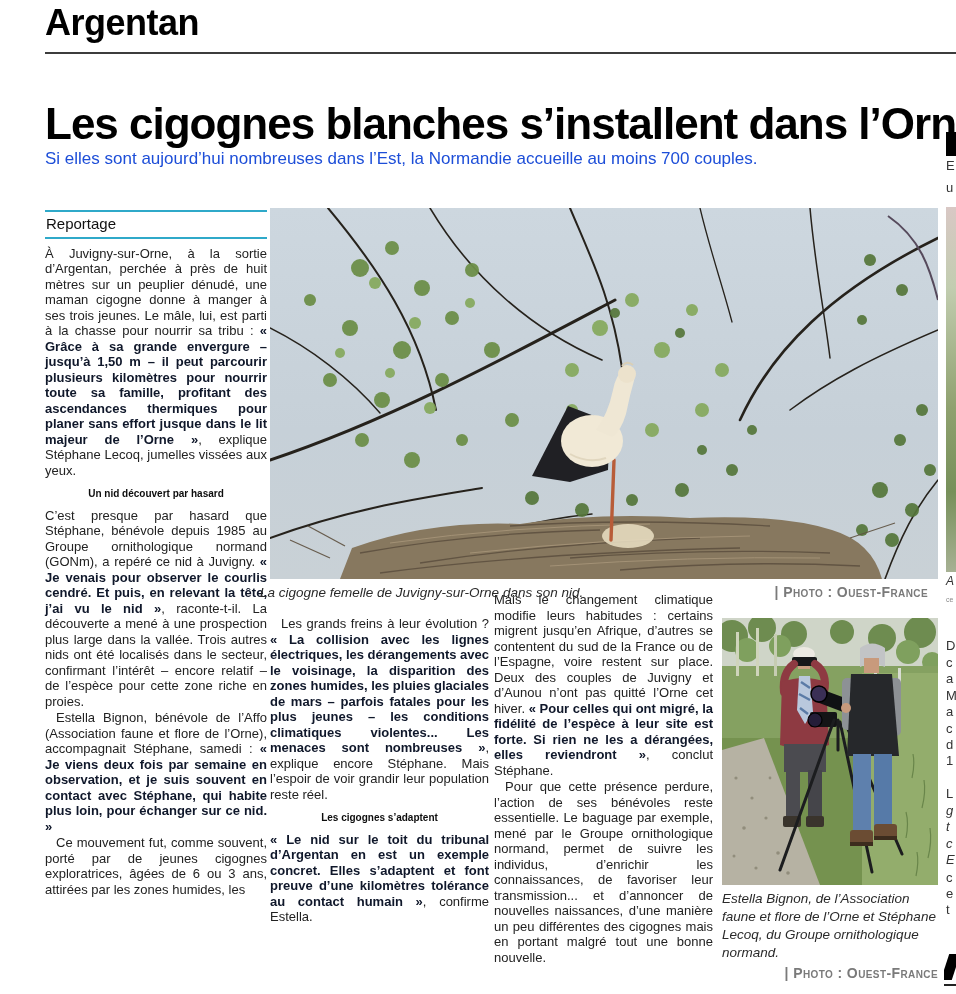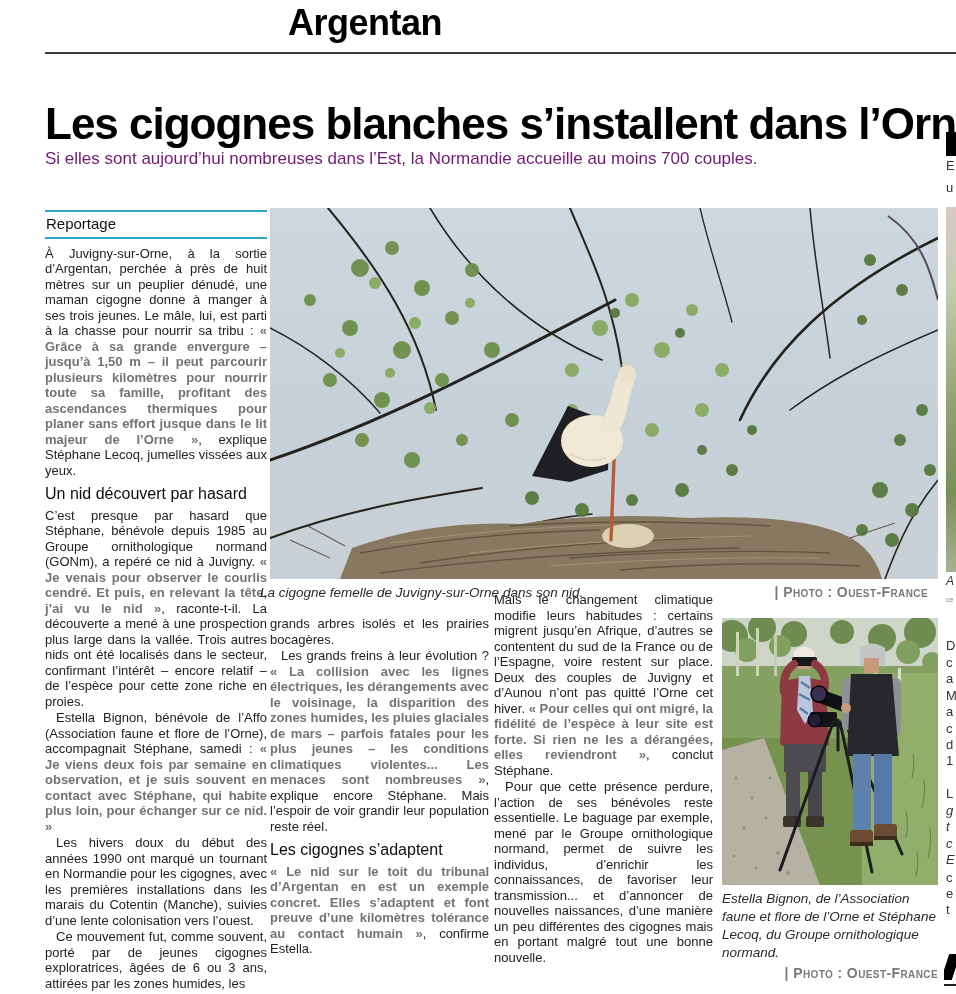--- a/index.html
+++ b/index.html
@@ -3,38 +3,38 @@
 <meta charset="utf-8">
 <style>
   html,body{margin:0;padding:0;}
   body{
     width:956px;height:994px;position:relative;overflow:hidden;
     background:#ffffff;color:#1f1f1f;
     font-family:"Liberation Sans","DejaVu Sans",sans-serif;
     -webkit-font-smoothing:antialiased;
   }
   .section-title{
-    position:absolute;left:45px;top:2px;width:640px;text-align:center;
+    position:absolute;left:45px;top:2px;width:640px;
     font-size:36px;font-weight:700;letter-spacing:-.5px;color:#000;
   }
   .top-rule{position:absolute;left:45px;top:52px;width:911px;height:2px;background:#3c3c3c;}
   .headline{
     position:absolute;left:45px;top:99px;width:800px;
     font-size:44px;font-weight:700;letter-spacing:-1px;color:#000;white-space:nowrap;
   }
-  .standfirst{position:absolute;left:45px;top:148px;width:720px;font-size:17px;line-height:22px;color:#701a75;}
+  .standfirst{position:absolute;left:45px;top:148px;width:720px;font-size:17px;line-height:22px;color:#1d4ed8;}
   .col{position:absolute;width:222px;font-size:13px;line-height:15.5px;text-align:justify;color:#222;}
   .col p{margin:0 0 1px 0;}
   .col p.indent{text-indent:11px;}
   .kicker{
     border-top:2px solid #2fa9c9;border-bottom:2px solid #2fa9c9;
     padding:4px 1px 5px;margin-bottom:7px;font-size:15px;color:#111;
   }
-  .crosshead{font-weight:400;font-size:16px;color:#0d0d0d;margin:8px 0 6px;}
-  .bq{font-weight:700;color:#737373;}
+  .crosshead{text-align:center;font-weight:700;font-size:10px;color:#0d0d0d;margin:8px 0 6px;}
+  .bq{font-weight:700;color:#0f172a;}
   #col1{left:45px;top:210px;}
   #col2{left:270px;top:616px;width:219px;}
   #col3{left:494px;top:592px;width:219px;}
   .photo1{position:absolute;left:270px;top:208px;width:668px;height:371px;}
   .photo2{position:absolute;left:722px;top:618px;width:216px;height:267px;}
   .caption-row{
     position:absolute;left:260px;top:584px;width:668px;
     display:flex;justify-content:space-between;align-items:baseline;text-align:center;
   }
   .caption{font-style:italic;font-size:13.5px;color:#2a2a2a;}
@@ -67,21 +67,20 @@
 <div class="standfirst">
   <div>Si elles sont aujourd’hui nombreuses dans l’Est, la Normandie accueille au moins 700 couples.</div>
 </div>
 
 <div class="col" id="col1">
   <div class="kicker">Reportage</div>
   <p><span>À Juvigny-sur-Orne, à la sortie d’Argentan, perchée à près de huit mètres sur un peuplier dénudé, une maman cigogne donne à manger à ses trois jeunes. Le mâle, lui, est parti à la chasse pour nourrir sa tribu : </span><span class="bq">« Grâce à sa grande envergure – jusqu’à 1,50 m – il peut parcourir plusieurs kilomètres pour nourrir toute sa famille, profitant des ascendances thermiques pour planer sans effort jusque dans le lit majeur de l’Orne »</span><span>, explique Stéphane Lecoq, jumelles vissées aux yeux.</span></p>
   <div class="crosshead">Un nid découvert par hasard</div>
   <p><span>C’est presque par hasard que Stéphane, bénévole depuis 1985 au Groupe ornithologique normand (GONm), a repéré ce nid à Juvigny. </span><span class="bq">« Je venais pour observer le courlis cendré. Et puis, en relevant la tête, j’ai vu le nid »</span><span>, raconte-t-il. La découverte a mené à une prospection plus large dans la vallée. Trois autres nids ont été localisés dans le secteur, confirmant l’intérêt – encore relatif – de l’espèce pour cette zone riche en proies.</span></p>
   <p class="indent"><span>Estella Bignon, bénévole de l’Affo (Association faune et flore de l’Orne), accompagnait Stéphane, samedi : </span><span class="bq">« Je viens deux fois par semaine en observation, et je suis souvent en contact avec Stéphane, qui habite plus loin, pour échanger sur ce nid. »</span></p>
-  <p class="indent"><span>Les hivers doux du début des années 1990 ont marqué un tournant en Normandie pour les cigognes, avec les premières installations dans les marais du Cotentin (Manche), suivies d’une lente colonisation vers l’ouest.</span></p>
   <p class="indent"><span>Ce mouvement fut, comme souvent, porté par de jeunes cigognes exploratrices, âgées de 6 ou 3 ans, attirées par les zones humides, les</span></p>
 </div>
 
 <div class="photo1">
 <svg width="668" height="371" viewBox="0 0 668 371" xmlns="http://www.w3.org/2000/svg">
   <defs>
     <linearGradient id="sky" x1="0" y1="0" x2="0" y2="1">
       <stop offset="0" stop-color="#cdd7df"></stop>
           <stop offset="0.6" stop-color="#c6d0d8"></stop>
           <stop offset="1" stop-color="#c9d1d6"></stop>
@@ -193,21 +192,20 @@
   <path d="M300,246 Q318,256 336,250" stroke="#ddd2b9" stroke-width="2" fill="none" opacity="0.8"></path>
 </svg>
 </div>
 
 <div class="caption-row">
   <span class="caption">La cigogne femelle de Juvigny-sur-Orne dans son nid.</span>
   <span class="credit">| Photo : Ouest-France</span>
 </div>
 
 <div class="col" id="col2">
-  <p><span>grands arbres isolés et les prairies bocagères.</span></p>
   <p class="indent"><span>Les grands freins à leur évolution ? </span><span class="bq">« La collision avec les lignes électriques, les dérangements avec le voisinage, la disparition des zones humides, les pluies glaciales de mars – parfois fatales pour les plus jeunes – les conditions climatiques violentes... Les menaces sont nombreuses »</span><span>, explique encore Stéphane. Mais l’espoir de voir grandir leur population reste réel.</span></p>
   <div class="crosshead">Les cigognes s’adaptent</div>
   <p><span class="bq">« Le nid sur le toit du tribunal d’Argentan en est un exemple concret. Elles s’adaptent et font preuve d’une kilomètres tolérance au contact humain »</span><span>, confirme Estella.</span></p>
 </div>
 
 <div class="col" id="col3">
   <p><span>Mais le changement climatique modifie leurs habitudes : certains migrent jusqu’en Afrique, d’autres se contentent du sud de la France ou de l’Espagne, voire restent sur place. Deux des couples de Juvigny et d’Aunou n’ont pas quitté l’Orne cet hiver. </span><span class="bq">« Pour celles qui ont migré, la fidélité de l’espèce à leur site est forte. Si rien ne les a dérangées, elles reviendront »</span><span>, conclut Stéphane.</span></p>
   <p class="indent"><span>Pour que cette présence perdure, l’action de ses bénévoles reste essentielle. Le baguage par exemple, mené par le Groupe ornithologique normand, permet de suivre les individus, d’enrichir les connaissances, de favoriser leur transmission... et d’annoncer de nouvelles naissances, d’une manière un peu différentes des cigognes mais en portant malgré tout une bonne nouvelle.</span></p>
 </div>
 

